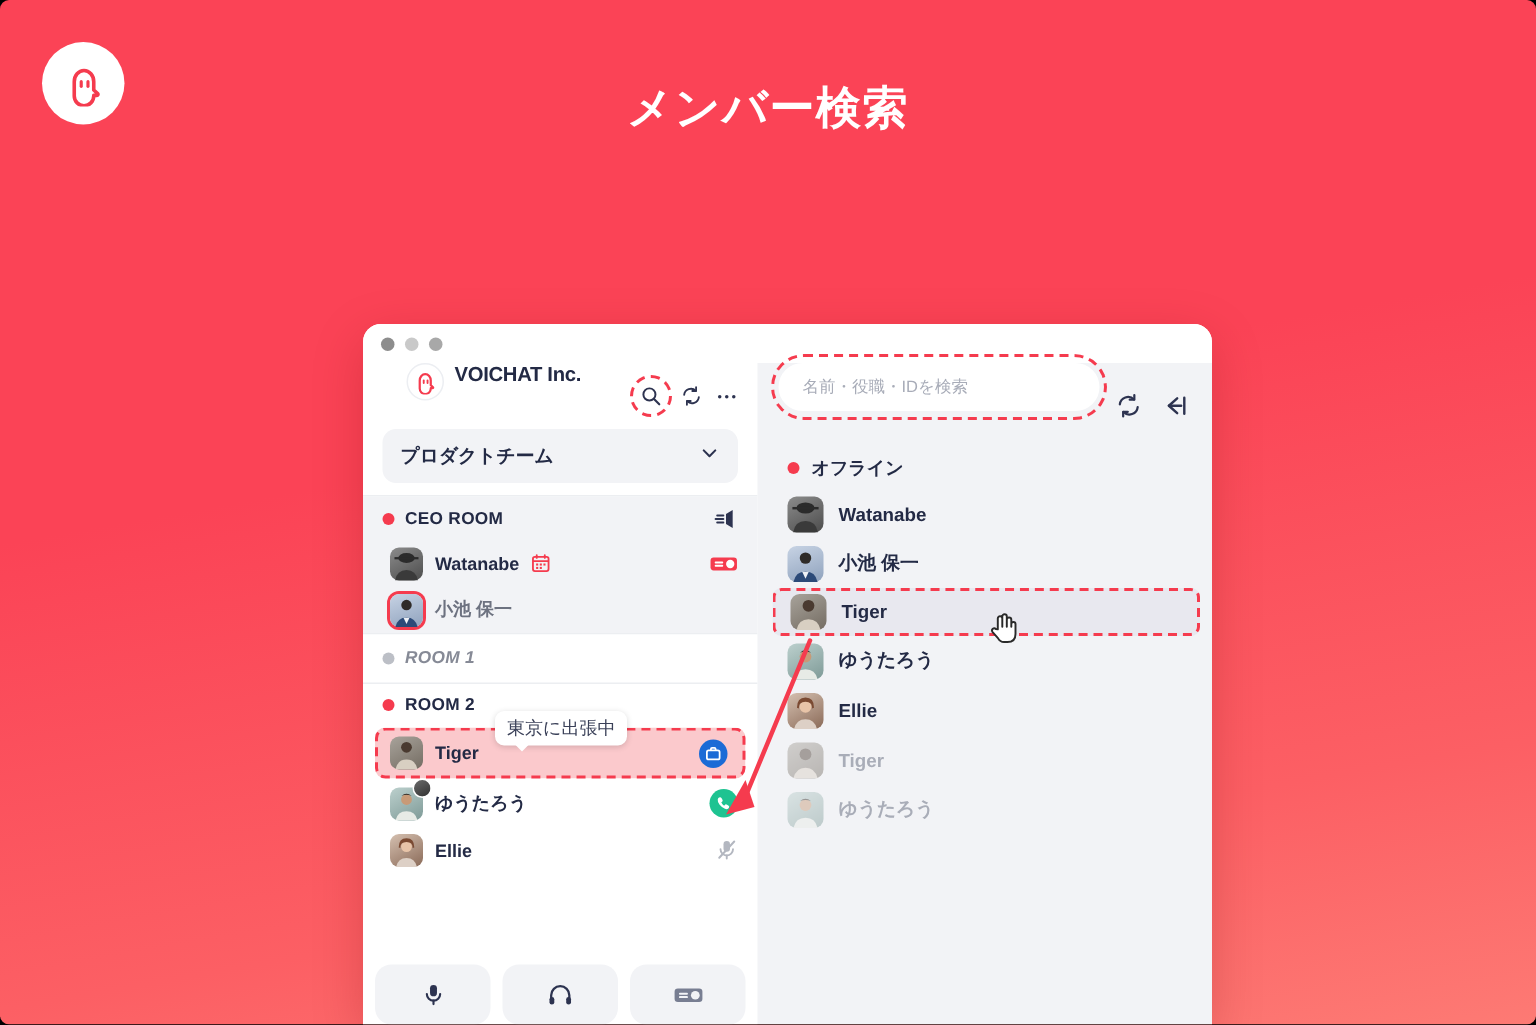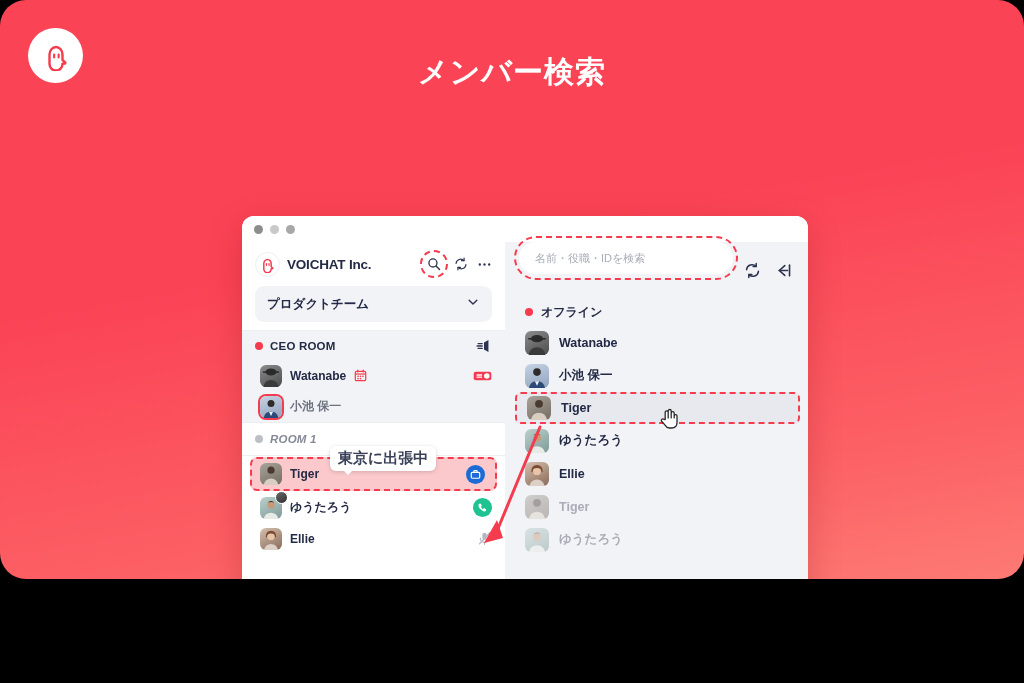--- a/index.html
+++ b/index.html
@@ -4,23 +4,23 @@
 <style>
   * { box-sizing: border-box; margin: 0; padding: 0; }
   html, body {
     width: 1024px; height: 683px; overflow: hidden;
     font-family: "Liberation Sans", "DejaVu Sans", sans-serif;
   }
   body { background: #000; }
 
   
   #poster {
-    position: relative; width: 1024px; height: 579px;
+    position: relative; width: 1024px; height: 683px;
     background: linear-gradient(170deg, #FB4356 0%, #FB4356 42%, #FC5F64 78%, #FD7A74 100%);
-    border-radius: 26px;
+    border-radius: 6px;
     overflow: hidden;
   }
 
   
   #logo-badge {
     position: absolute; left: 28px; top: 28px;
     width: 55px; height: 55px; border-radius: 50%;
     background: #ffffff;
     display: flex; align-items: center; justify-content: center;
   }
@@ -60,21 +60,21 @@
 
   #panes { flex: 1 1 auto; display: flex; min-height: 0; }
 
   
   #left-pane {
     width: 263px; flex: 0 0 263px; background: #ffffff;
     display: flex; flex-direction: column; position: relative;
   }
   #brandrow {
     height: 44px; flex: 0 0 44px;
-    display: flex; align-items: center; padding: 0 13px; gap: 7px;
+    display: flex; padding: 0 13px; gap: 7px; margin-left: 16px;
   }
   #brand-logo {
     width: 25px; height: 25px; border-radius: 50%;
     border: 1.5px solid #eceef2; background: #fff;
     display: flex; align-items: center; justify-content: center; flex: 0 0 25px;
   }
   #brand-name {
     font-size: 13.5px; font-weight: bold; color: #232a45; letter-spacing: -0.2px;
   }
   #brand-actions { margin-left: auto; display: flex; align-items: center; gap: 9px; }
@@ -128,21 +128,21 @@
   .m-name.grey { color: #6d7280; font-weight: bold; }
   .row-right { margin-left: auto; display: flex; align-items: center; gap: 6px; }
 
   
   #tiger-left-row {
     background: #fbc9cc; border: 2px dashed #F53B4E; border-radius: 7px;
     margin: 1px 8px; height: 34px; padding: 0 10px 0 8px;
   }
   #tiger-tooltip {
     position: absolute; left: 78px; top: -13px;
-    background: #ffffff; color: #3a4058; font-size: 15px; font-weight: bold;
+    background: #ffffff; color: #3a4058; font-size: 12px; font-weight: normal;
     padding: 3px 8px; border-radius: 6px; white-space: nowrap;
     box-shadow: 0 1px 4px rgba(0,0,0,0.16);
   }
   #tiger-tooltip::after {
     content: ""; position: absolute; left: 13px; bottom: -4px;
     border-left: 5px solid transparent; border-right: 5px solid transparent;
     border-top: 5px solid #ffffff;
   }
 
   .pill-icon {
@@ -351,20 +351,24 @@
         <div class="room-block plain">
           <div class="room-head" style="height:32px;">
             <span class="room-dot off"></span>
             <span class="room-title muted">ROOM 1</span>
           </div>
         </div>
 
         <div class="section-divider"></div>
 
         <div class="room-block plain">
+          <div class="room-head" style="height:28px;">
+            <span class="room-dot on"></span>
+            <span class="room-title">ROOM 2</span>
+          </div>
 
           <div class="member-row" id="tiger-left-row">
             <span id="tiger-tooltip">東京に出張中</span>
             <span class="avatar" style="background:linear-gradient(150deg,#a8a39b,#746c62);">
               <svg width="22" height="22" viewBox="0 0 22 22" style="position:absolute;left:0;top:0;">
                 <circle cx="11" cy="7.2" r="3.6" fill="#4a3a30"></circle>
                 <path d="M3.6 22 q1.4-6.6 7.4-6.6 q6 0 7.4 6.6 z" fill="#d8cfc2"></path>
               </svg>
             </span>
             <span class="m-name">Tiger</span>

